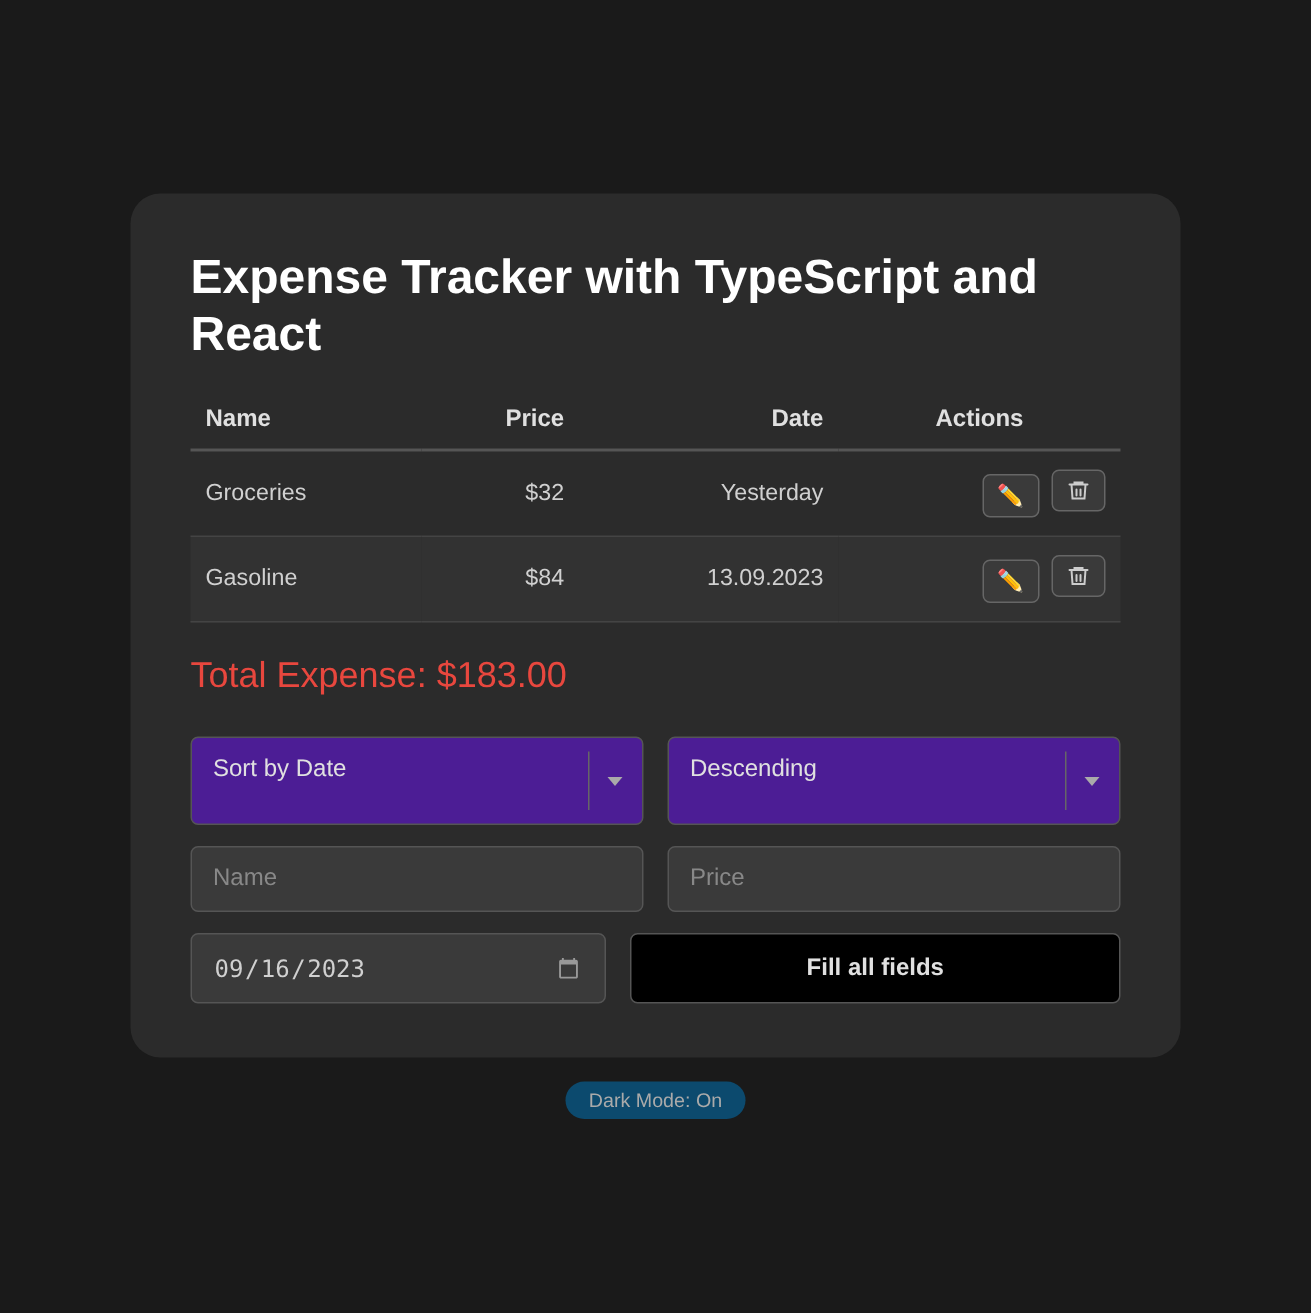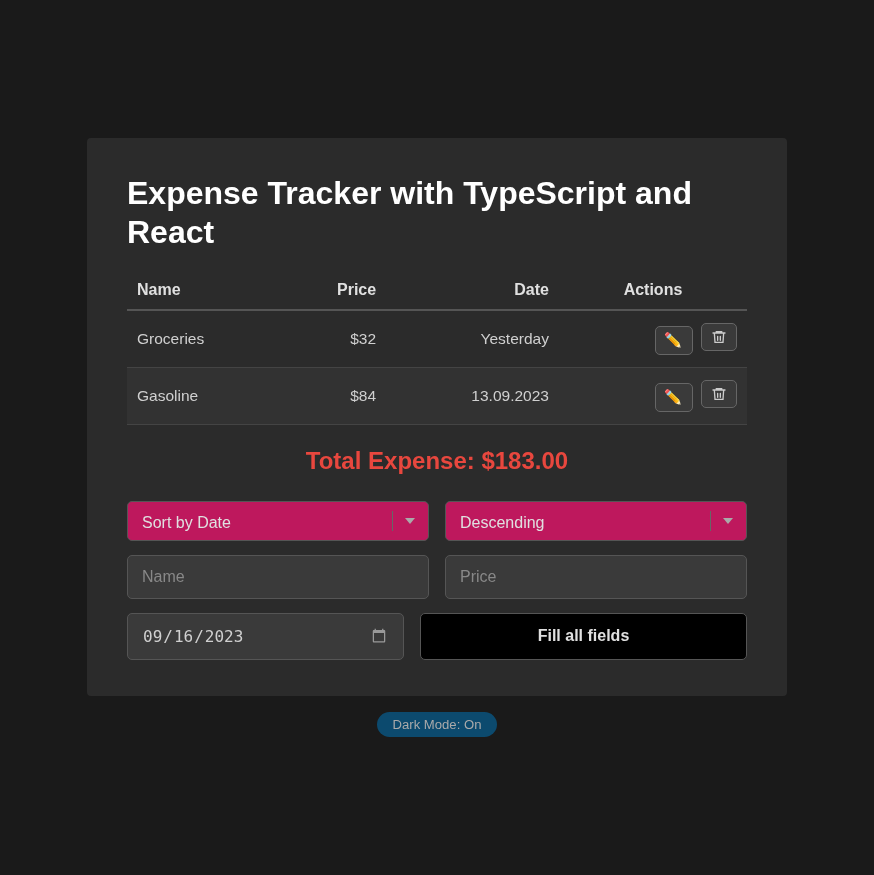--- a/index.html
+++ b/index.html
@@ -10,21 +10,21 @@
       flex-direction: column;
       align-items: center;
       justify-content: center;
       min-height: 875px;
       width: 874px;
       font-family: 'Segoe UI', Arial, sans-serif;
     }
 
     .card {
       background-color: #2b2b2b;
-      border-radius: 4px;
+      border-radius: 20px;
       padding: 36px 40px 36px 40px;
       width: 700px;
       color: #e0e0e0;
     }
 
     .app-title {
       font-size: 2rem;
       font-weight: 700;
       color: #ffffff;
       margin-bottom: 22px;
@@ -109,44 +109,43 @@
       justify-content: center;
     }
 
     .trash-icon-svg {
       width: 16px;
       height: 16px;
       fill: #ccc;
     }
 
     .total-expense {
-      text-align: center;
       font-size: 1.5rem;
-      font-weight: 700;
+      font-weight: 400;
       color: #e8473e;
       margin: 22px 0 26px 0;
     }
 
     .controls-row {
       display: flex;
       gap: 16px;
       margin-bottom: 14px;
     }
 
     .select-wrapper {
       flex: 1;
       position: relative;
     }
 
     .select-wrapper select {
       width: 100%;
-      background: #be185d;
-      border: 1.5px solid #555;
-      border-radius: 5px;
-      padding: 12px 40px 9px 14px;
+      background: #4c1d95;
+      border: 1.5px solid #555;
+      border-radius: 5px;
+      padding: 12px 40px 28px 14px;
       color: #e0e0e0;
       font-size: 1rem;
       appearance: none;
       -webkit-appearance: none;
       cursor: pointer;
       outline: none;
     }
 
     .select-wrapper::after {
       content: '';

